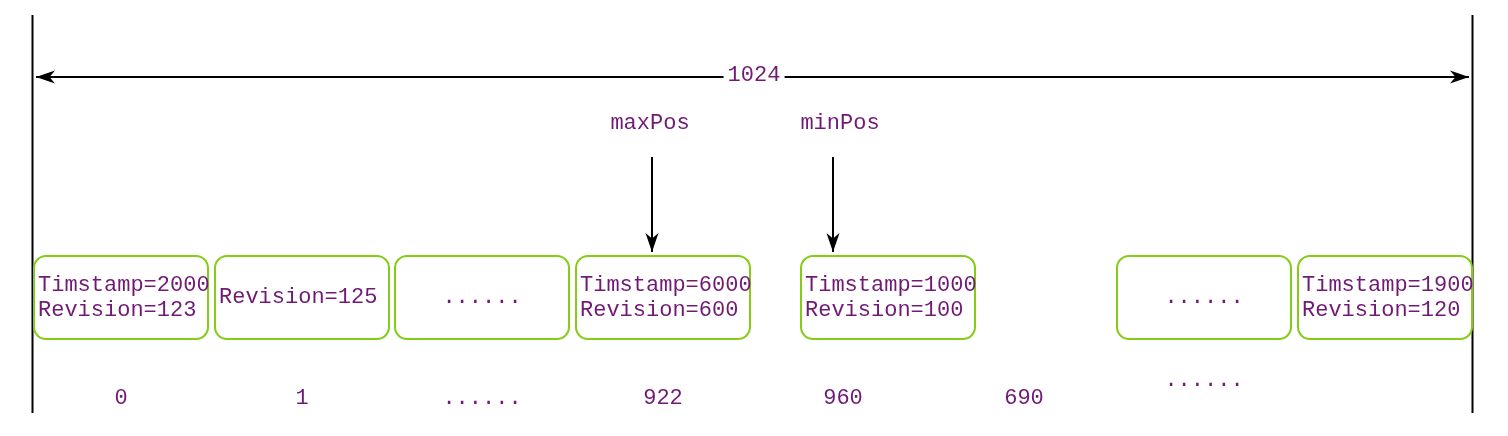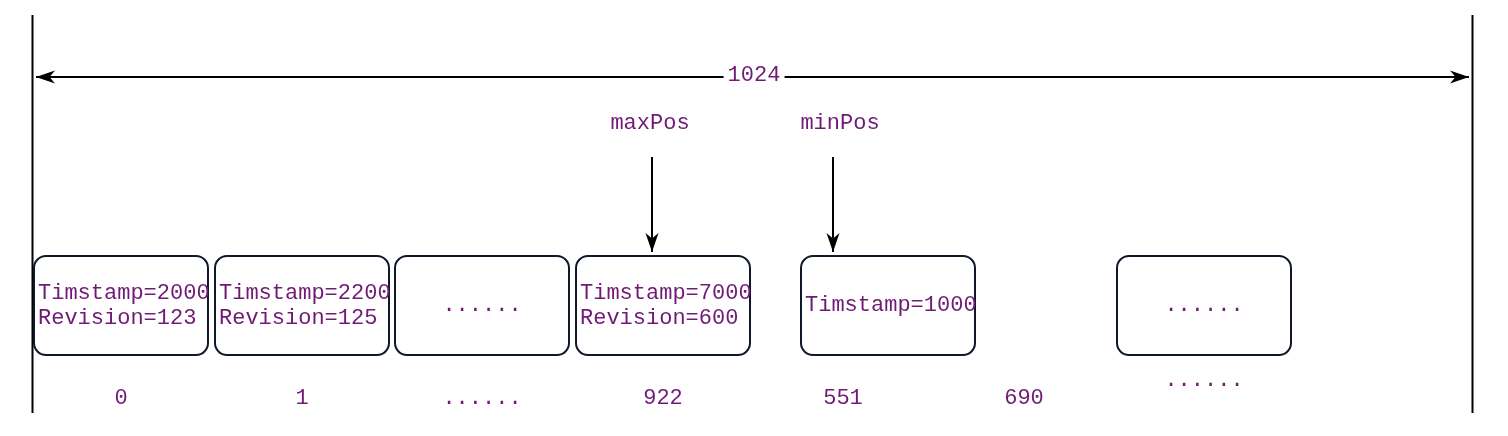--- a/index.html
+++ b/index.html
@@ -43,23 +43,23 @@
     left: 754px;
     background: #ffffff;
     padding: 0 4px;
   }
   .maxpos-label { top: 111px; left: 650px; }
   .minpos-label { top: 111px; left: 840px; }
   .slot {
     position: absolute;
     top: 255px;
     width: 176px;
-    height: 101px;
+    height: 85px;
     box-sizing: border-box;
-    border: 2px solid #0f172a;
+    border: 2px solid #84cc16;
     border-radius: 13px;
     background: #ffffff;
     display: flex;
     flex-direction: column;
     justify-content: center;
     font-size: 22px;
     line-height: 25px;
     padding-left: 3px;
     white-space: nowrap;
   }
@@ -99,40 +99,44 @@
 
   <div class="float-label maxpos-label">maxPos</div>
 
   <div class="float-label minpos-label">minPos</div>
 
   <div class="slot" style="left:33px">
     <span class="line1">Timstamp=2000</span>
     <span class="line2">Revision=123</span>
   </div>
   <div class="slot" style="left:214px">
-    <span class="line1">Timstamp=2200</span>
     <span class="line2">Revision=125</span>
   </div>
   <div class="slot slot--dots" style="left:394px">
     <span class="line1">......</span>
 
   </div>
   <div class="slot" style="left:575px">
-    <span class="line1">Timstamp=7000</span>
+    <span class="line1">Timstamp=6000</span>
     <span class="line2">Revision=600</span>
   </div>
   <div class="slot" style="left:800px">
     <span class="line1">Timstamp=1000</span>
+    <span class="line2">Revision=100</span>
   </div>
   <div class="slot slot--dots" style="left:1116px">
     <span class="line1">......</span>
 
+  </div>
+  <div class="slot" style="left:1297px">
+    <span class="line1">Timstamp=1900</span>
+    <span class="line2">Revision=120</span>
   </div>
 
   <div class="idx" style="left:33px">0</div>
   <div class="idx" style="left:214px">1</div>
   <div class="idx" style="left:394px">......</div>
   <div class="idx" style="left:575px">922</div>
-  <div class="idx" style="left:755px">551</div>
+  <div class="idx" style="left:755px">960</div>
   <div class="idx" style="left:936px">690</div>
   <div class="idx idx--raised" style="left:1116px">......</div>
 
 </div>
 
 </body></html>

